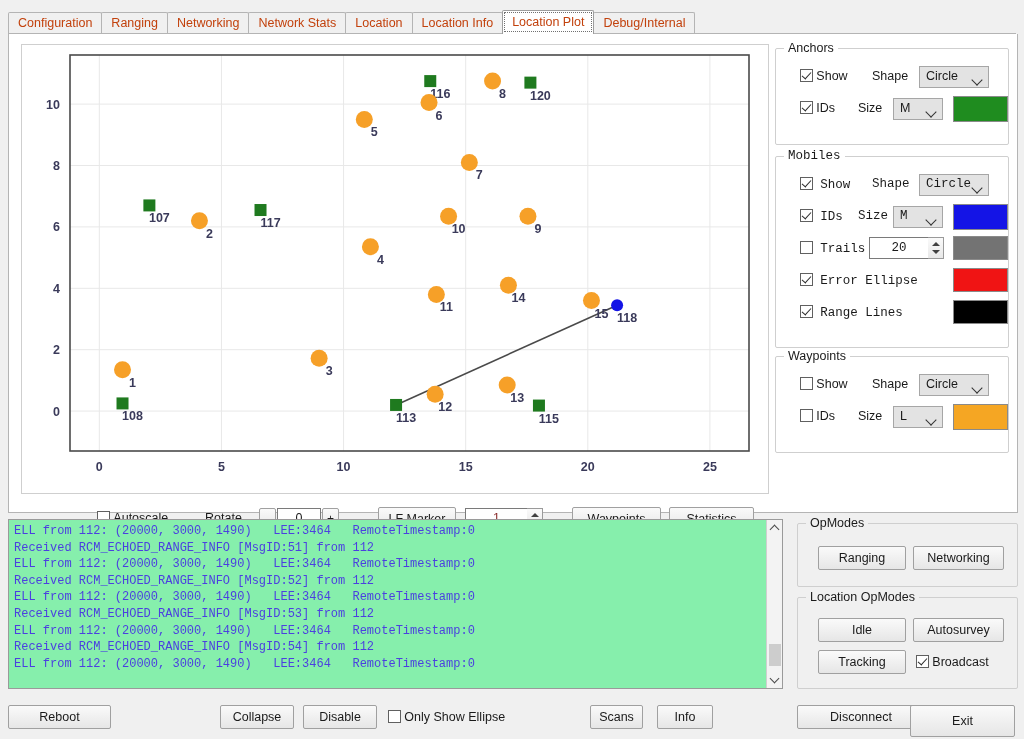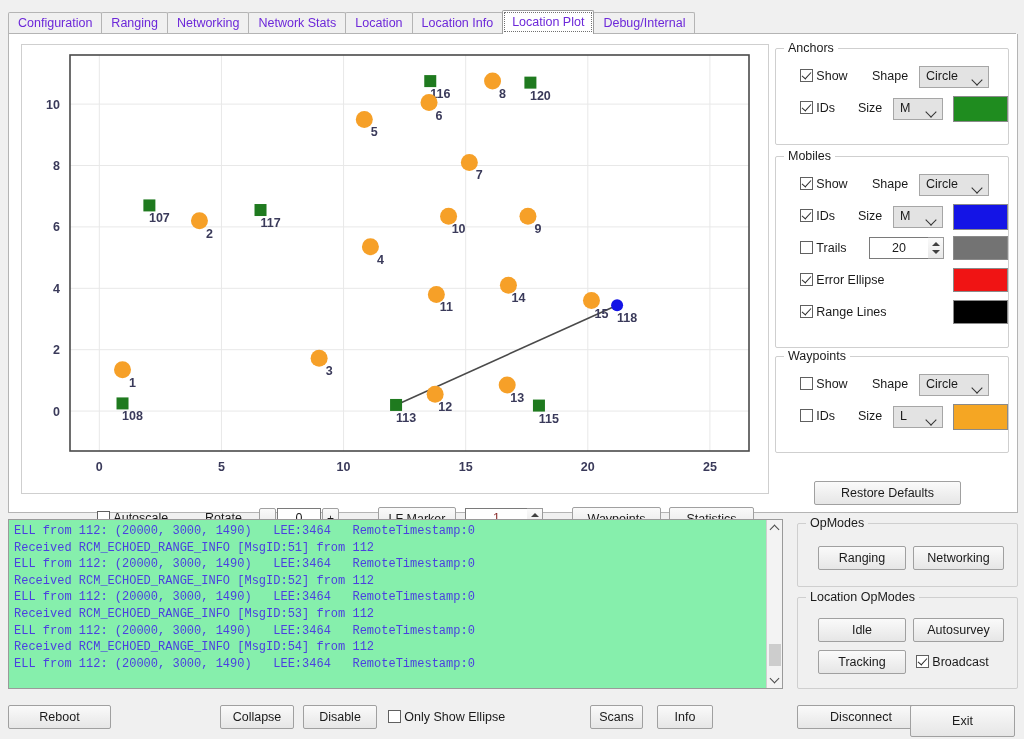--- a/index.html
+++ b/index.html
@@ -14,21 +14,21 @@
   }
   
   .tabstrip{
     position:absolute;left:8px;top:10px;width:1008px;height:24px;
     display:flex;align-items:flex-end;
   }
   .tab{
     height:21px;line-height:21px;padding:0 9px;
     background:#f0f0f0;border:1px solid #b4b4b4;border-bottom:none;
     margin-right:-1px;border-radius:2px 2px 0 0;
-    font-size:12.5px;color:#6d28d9;white-space:nowrap;
+    font-size:12.5px;color:#c2410c;white-space:nowrap;
   }
   .tab.sel{
     background:#ffffff;height:23px;line-height:23px;
     border-color:#9d9d9d;position:relative;z-index:3;
     outline:1px dotted #707070;outline-offset:-3px;
   }
   .tabline{position:absolute;left:8px;top:33px;width:1008px;height:1px;background:#b4b4b4;}
 
   
   .panel{
@@ -246,21 +246,21 @@
       <span class="lbl">IDs</span>
     </span>
     <span class="lbl" style="position:absolute;left:82px;top:52px;">Size</span>
     <div class="sel2" style="position:absolute;left:117px;top:49px;width:50px;height:22px;">
       <span class="txt">M</span>
       <span class="arw"></span>
     </div>
     <div class="swatch" id="sw-anchors" style="position: absolute; left: 177px; top: 47px; width: 55px; height: 26px; background: rgb(31, 140, 31);"></div>
   </div>
 
-  <div class="group" style="left:766px;top:122px;width:232px;height:190px;">
+  <div class="group" style="left:766px;top:122px;width:232px;height:190px;font-family:Liberation Mono, monospace;">
     <span class="gtitle">Mobiles</span>
     <span style="position:absolute;left:24px;top:20px;">
       <span class="chk on" id="chk-mobiles-show"></span>
       <span class="lbl">Show</span>
     </span>
     <span class="lbl" style="position:absolute;left:96px;top:20px;">Shape</span>
     <div class="sel2" style="position:absolute;left:143px;top:17px;width:70px;height:22px;">
       <span class="txt">Circle</span>
       <span class="arw"></span>
     </div>
@@ -312,21 +312,20 @@
       <span class="lbl">IDs</span>
     </span>
     <span class="lbl" style="position:absolute;left:82px;top:52px;">Size</span>
     <div class="sel2" style="position:absolute;left:117px;top:49px;width:50px;height:22px;">
       <span class="txt">L</span>
       <span class="arw"></span>
     </div>
     <div class="swatch" id="sw-waypoints" style="position: absolute; left: 177px; top: 47px; width: 55px; height: 26px; background: rgb(245, 166, 35);"></div>
   </div>
 
-  <button class="btn" style="position:absolute;left:805px;top:447px;width:147px;height:24px;">Restore Defaults</button>
 </div>
 
 <div class="logwrap">
   <div class="logtext" id="logtext">ELL from 112: (20000, 3000, 1490)   LEE:3464   RemoteTimestamp:0
 Received RCM_ECHOED_RANGE_INFO [MsgID:51] from 112
 ELL from 112: (20000, 3000, 1490)   LEE:3464   RemoteTimestamp:0
 Received RCM_ECHOED_RANGE_INFO [MsgID:52] from 112
 ELL from 112: (20000, 3000, 1490)   LEE:3464   RemoteTimestamp:0
 Received RCM_ECHOED_RANGE_INFO [MsgID:53] from 112
 ELL from 112: (20000, 3000, 1490)   LEE:3464   RemoteTimestamp:0

